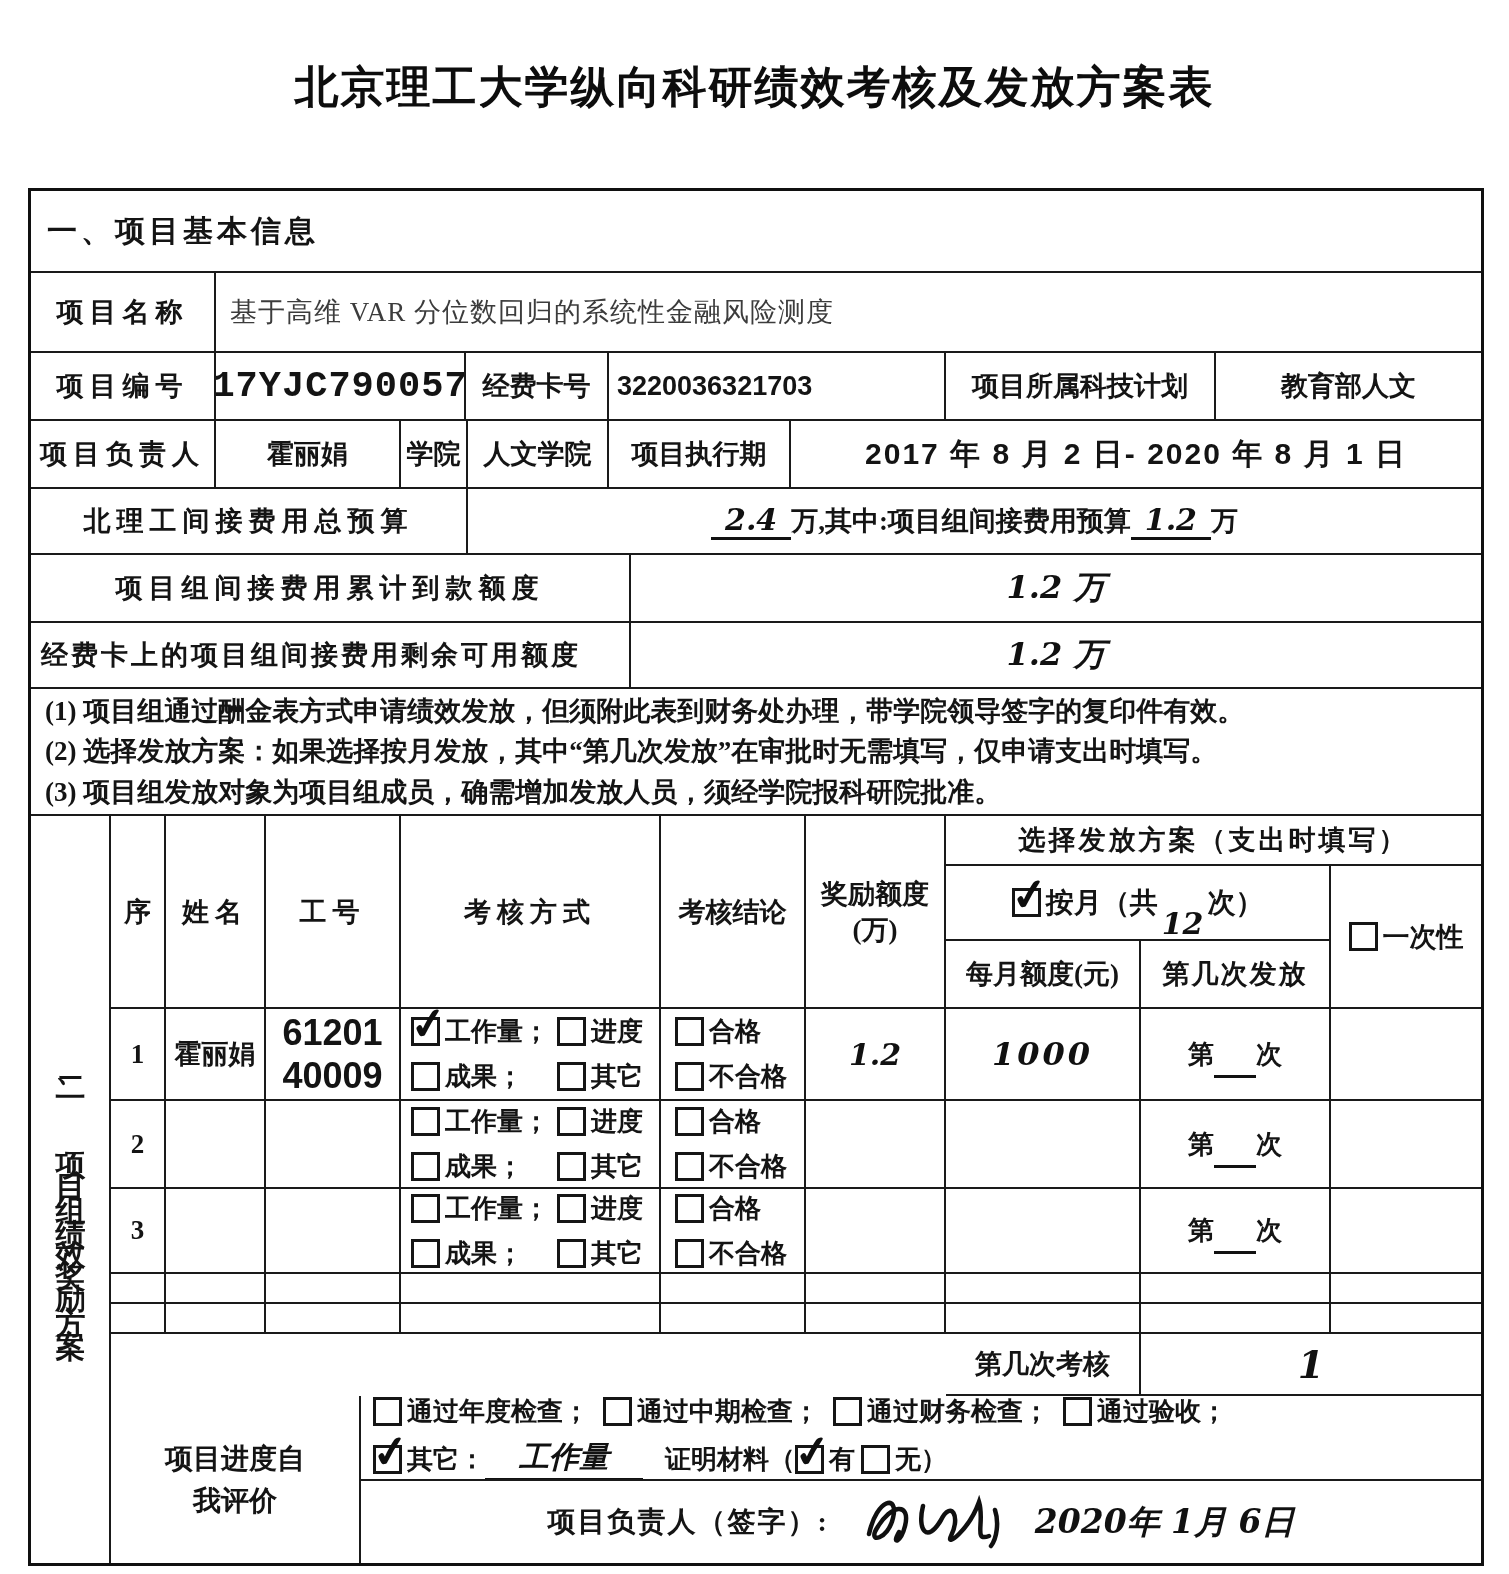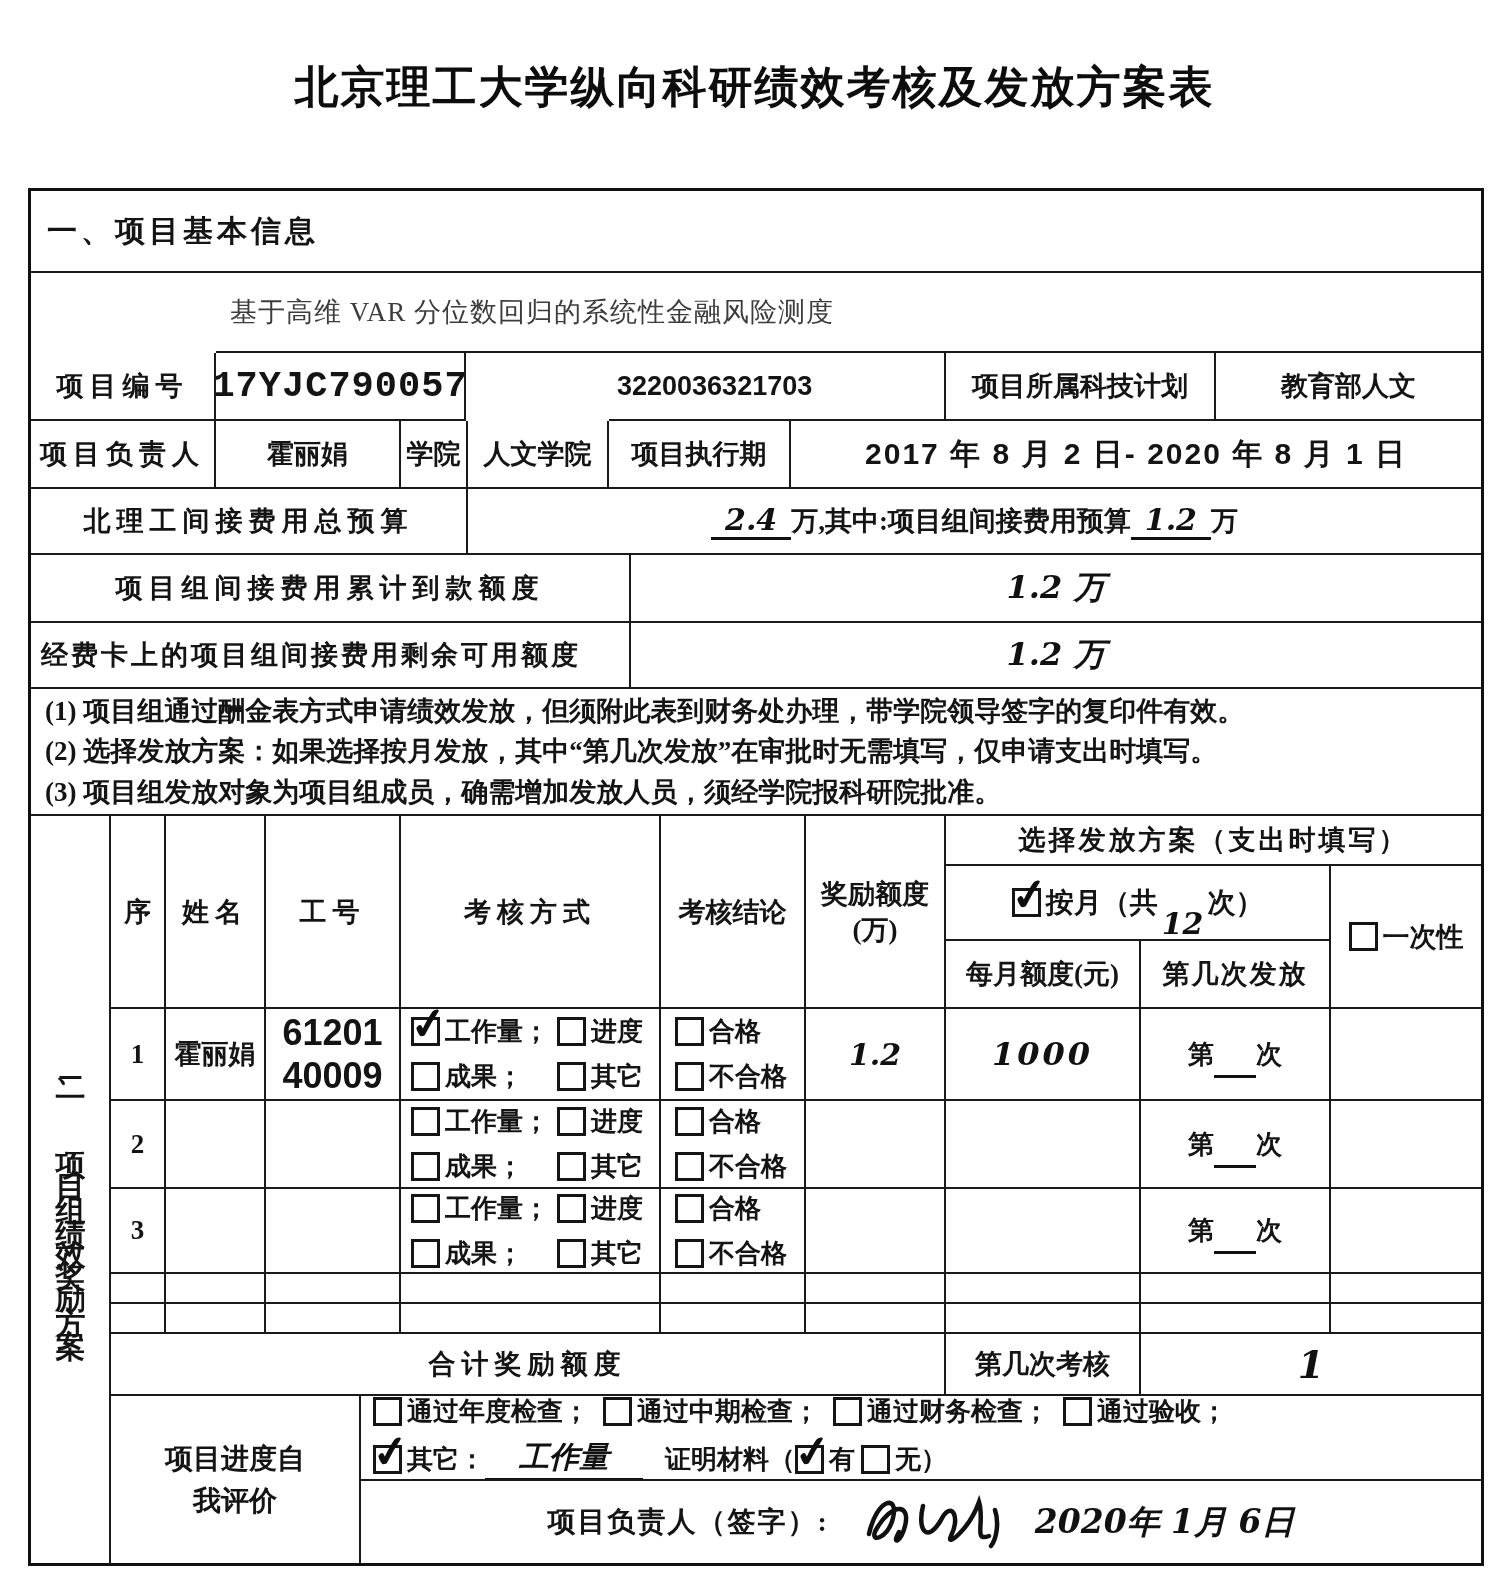--- a/index.html
+++ b/index.html
@@ -41,24 +41,26 @@
 </style>
 </head>
 <body>
 
 <div class="title">北京理工大学纵向科研绩效考核及发放方案表</div>
 
 <div class="form">
 
   <div class="c l sect no-r" style="left:0;top:0;width:1450px;height:82px">一、项目基本信息</div>
 
+  <div class="c kai ls" style="left:0;top:82px;width:185px;height:80px">项目名称</div>
   <div class="c l pval no-r" style="left:185px;top:82px;width:1265px;height:80px">基于高维 VAR 分位数回归的系统性金融风险测度</div>
 
   <div class="c kai ls" style="left:0;top:162px;width:185px;height:68px">项目编号</div>
   <div class="c code" style="left:185px;top:162px;width:250px;height:68px">17YJC790057</div>
+  <div class="c kai" style="left:435px;top:162px;width:143px;height:68px">经费卡号</div>
   <div class="c l num" style="left:578px;top:162px;width:337px;height:68px;padding-left:8px">3220036321703</div>
   <div class="c kai" style="left:915px;top:162px;width:270px;height:68px">项目所属科技计划</div>
   <div class="c kai no-r" style="left:1185px;top:162px;width:265px;height:68px">教育部人文</div>
 
   <div class="c kai ls" style="left:0;top:230px;width:185px;height:68px">项目负责人</div>
   <div class="c kai" style="left:185px;top:230px;width:185px;height:68px">霍丽娟</div>
   <div class="c kai" style="left:370px;top:230px;width:67px;height:68px">学院</div>
   <div class="c kai" style="left:437px;top:230px;width:141px;height:68px">人文学院</div>
   <div class="c kai" style="left:578px;top:230px;width:182px;height:68px">项目执行期</div>
   <div class="c date no-r" style="left:760px;top:230px;width:690px;height:68px">2017 年 8 月 2  日-  2020 年 8 月 1 日</div>
@@ -269,21 +271,20 @@
   <div class="c" style="left:80px;top:1113px;width:55px;height:30px"></div>
   <div class="c" style="left:135px;top:1113px;width:100px;height:30px"></div>
   <div class="c" style="left:235px;top:1113px;width:135px;height:30px"></div>
   <div class="c" style="left:370px;top:1113px;width:260px;height:30px"></div>
   <div class="c" style="left:630px;top:1113px;width:145px;height:30px"></div>
   <div class="c" style="left:775px;top:1113px;width:140px;height:30px"></div>
   <div class="c" style="left:915px;top:1113px;width:195px;height:30px"></div>
   <div class="c" style="left:1110px;top:1113px;width:190px;height:30px"></div>
   <div class="c no-r" style="left:1300px;top:1113px;width:150px;height:30px"></div>
 
-  <div class="c hdr ls" style="left:80px;top:1143px;width:835px;height:62px">合计奖励额度</div>
   <div class="c hdr" style="left:915px;top:1143px;width:195px;height:62px">第几次考核</div>
   <div class="c hand no-r" style="left:1110px;top:1143px;width:340px;height:62px;font-size:38px">1</div>
 
   <div class="c hdr no-b" style="left:80px;top:1205px;width:250px;height:167px">
     <span style="display:inline-block;width:160px;line-height:1.5;font-size:28px">项目进度自我评价</span>
   </div>
   <div class="c no-r" style="left:330px;top:1205px;width:1120px;height:85px;flex-direction:column;align-items:flex-start;justify-content:center;gap:8px;padding-left:12px">
     <span class="evalrow">
       <span class="cb"></span>
         <span>通过年度检查；</span>

